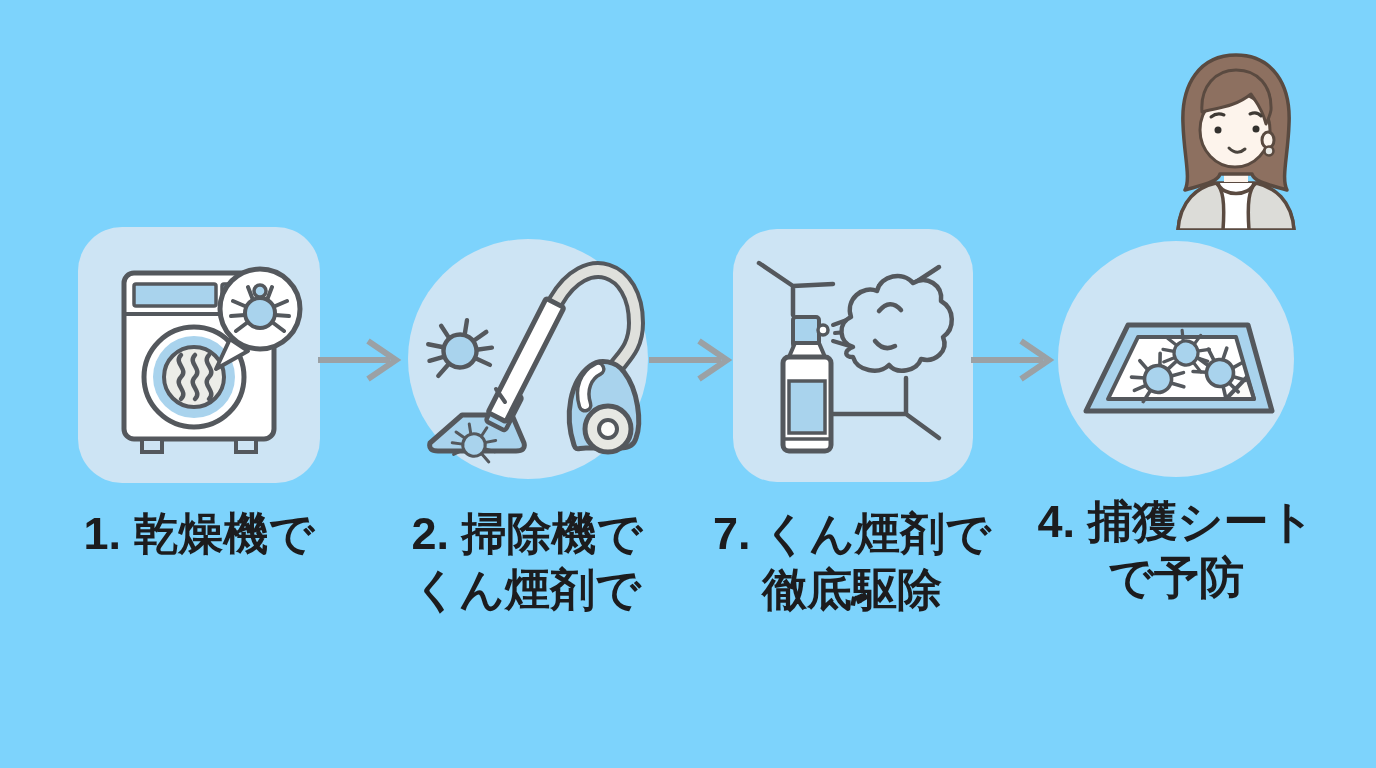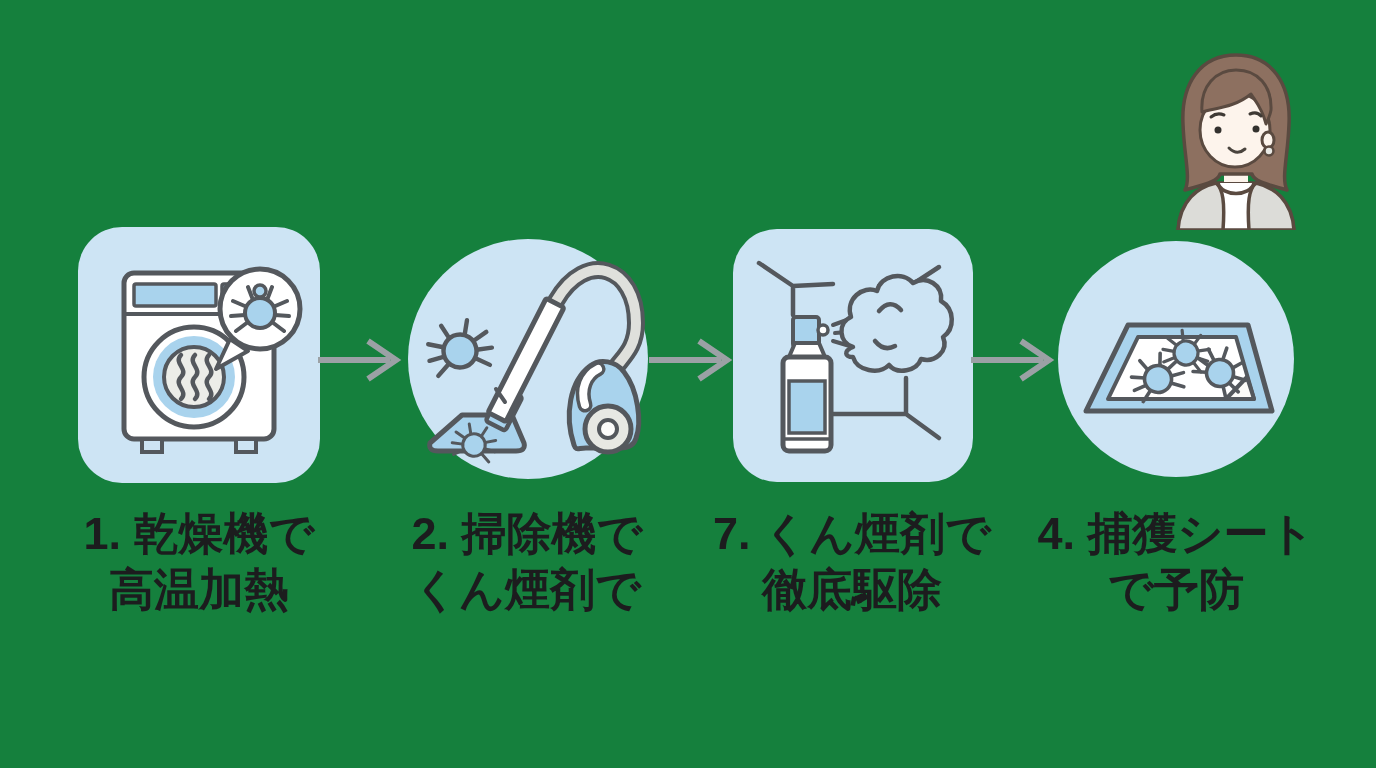--- a/index.html
+++ b/index.html
@@ -1,20 +1,20 @@
 <!DOCTYPE html>
 <html><head>
 <meta charset="utf-8">
 <style>
   html,body{margin:0;padding:0;}
   body{
     width:1376px;height:768px;background:#ffffff;overflow:hidden;
     font-family:"Liberation Sans","DejaVu Sans",sans-serif;
   }
-  .canvas{position:relative;width:1376px;height:768px;background:#15803d;}
+  .canvas{position:relative;width:1376px;height:768px;background:#7dd3fc;}
   .panel{position:absolute;background:#cde4f4;}
   .panel.rounded-square{border-radius:44px;}
   .panel.circle{border-radius:50%;}
   .panel svg{position:absolute;inset:0;width:100%;height:100%;}
   .arrow{position:absolute;}
   .step-label{
     position:absolute;width:300px;text-align:center;
     font-size:45px;font-weight:700;color:#1c1c1e;line-height:1.24;
     letter-spacing:0px;white-space:nowrap;
   }
@@ -132,28 +132,27 @@
       <polygon points="50,158 80,96 178,96 196,158" fill="#ffffff" stroke="#54585d" stroke-width="4" stroke-linejoin="round"></polygon>
       <polygon points="168,158 196,158 189,136" fill="#fbfbf8" stroke="#54585d" stroke-width="4" stroke-linejoin="round"></polygon>
       <use href="#mite" transform="translate(100,138) rotate(-20) scale(0.9)"></use>
       <use href="#mite" transform="translate(128,112) rotate(15) scale(0.8)"></use>
       <use href="#mite" transform="translate(162,132) rotate(40) scale(0.9)"></use>
     </svg>
   </div>
 
   <div class="step-label" style="left:49px;top:506px;">
     <div>1. 乾燥機で</div>
-    <div>高温加熱</div>
   </div>
   <div class="step-label" style="left:377px;top:506px;">
     <div>2. 掃除機で</div>
     <div>くん煙剤で</div>
   </div>
   <div class="step-label" style="left:702px;top:506px;">
     <div>7. くん煙剤で</div>
     <div>徹底駆除</div>
   </div>
-  <div class="step-label" style="left:1026px;top:506px;">
+  <div class="step-label" style="left:1026px;top:494px;">
     <div>4. 捕獲シート</div>
     <div>で予防</div>
   </div>
 
 </div>
 
 </body></html>

